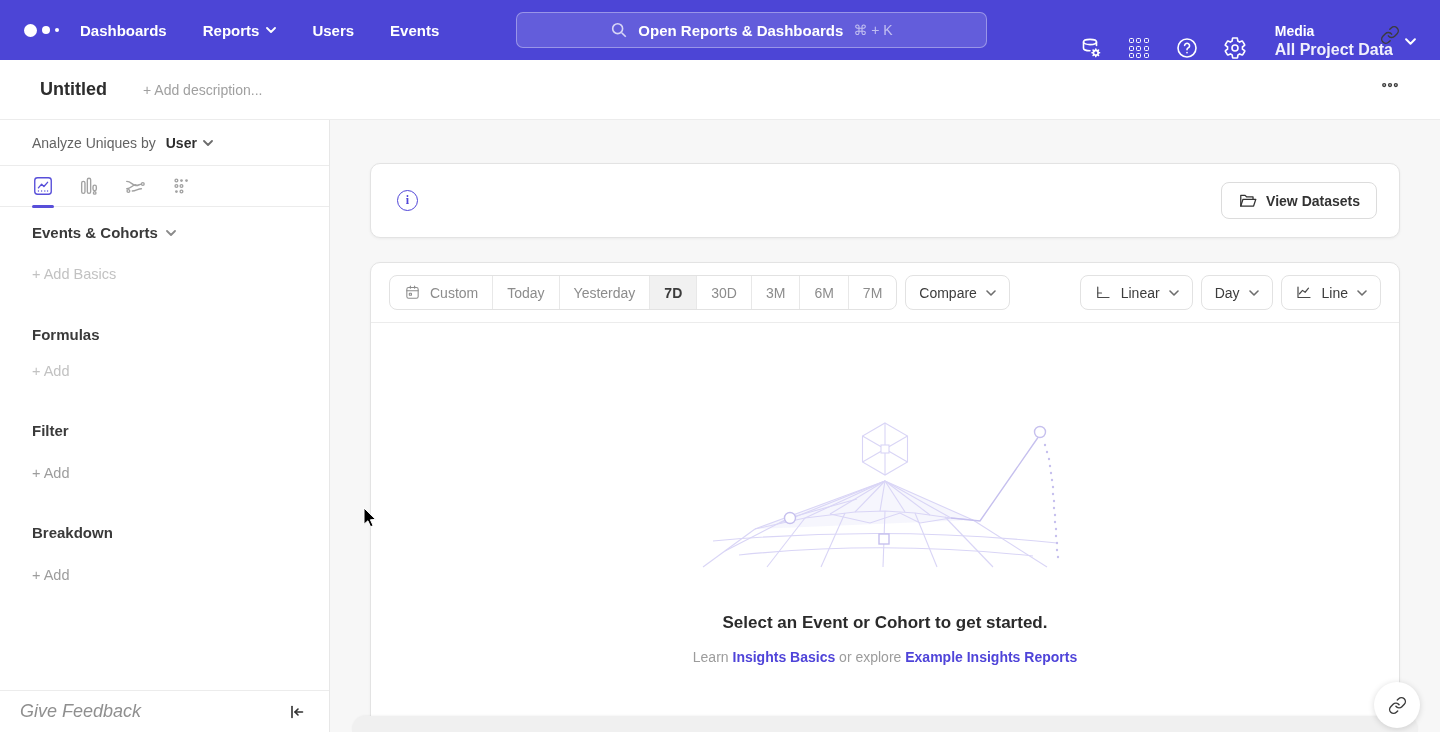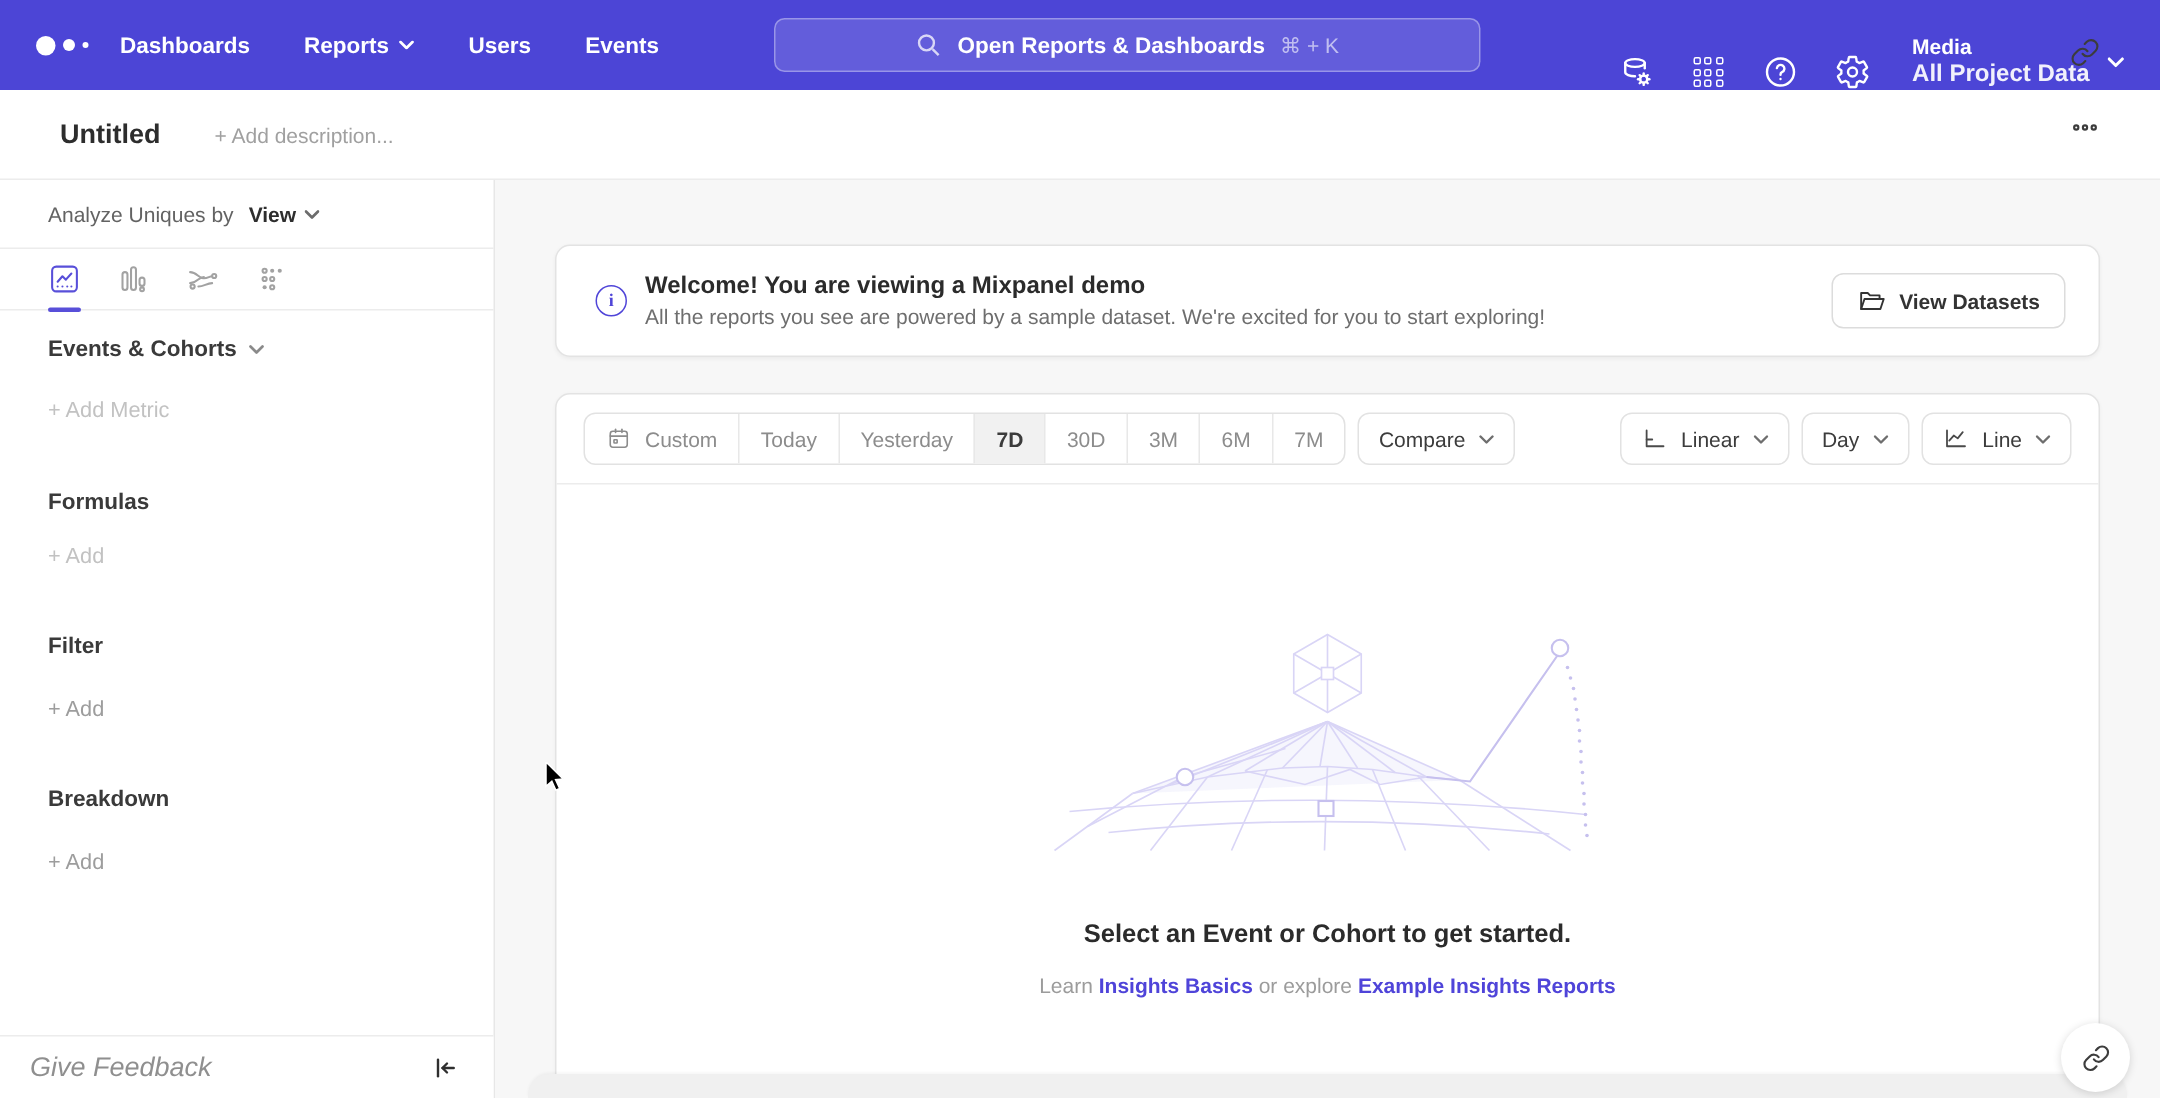--- a/index.html
+++ b/index.html
@@ -214,21 +214,21 @@
     <button class="save-btn">Save</button>
   </div>
 </div>
 
 <div class="content">
 
   <div class="sidebar">
     <div class="analyze-row">
       <span class="analyze-label">Analyze Uniques by</span>
       <span class="analyze-value">
-        <span>View</span>
+        <span>User</span>
         <span class="chev">
             <svg width="10" height="6" viewBox="0 0 10 6">
               <polyline points="1,1 5,5 9,1"></polyline>
             </svg>
           </span>
       </span>
     </div>
     <div class="charttabs">
       <div class="ctab sel">
         <svg width="22" height="22" viewBox="0 0 24 24">
@@ -271,21 +271,21 @@
     </div>
 
     <div class="sb-abs sb-heading" style="top:104px;">
       <span>Events &amp; Cohorts</span>
       <span class="chev">
           <svg width="10" height="6" viewBox="0 0 10 6">
             <polyline points="1,1 5,5 9,1"></polyline>
           </svg>
         </span>
     </div>
-    <div class="sb-abs sb-add light" style="top:146px;">+ Add Metric</div>
+    <div class="sb-abs sb-add light" style="top:146px;">+ Add Basics</div>
 
     <div class="sb-abs sb-heading" style="top:206px;">Formulas</div>
     <div class="sb-abs sb-add light" style="top:243px;">+ Add</div>
 
     <div class="sb-abs sb-heading" style="top:302px;">Filter</div>
     <div class="sb-abs sb-add mid" style="top:345px;">+ Add</div>
 
     <div class="sb-abs sb-heading" style="top:404px;">Breakdown</div>
     <div class="sb-abs sb-add mid" style="top:447px;">+ Add</div>
 
@@ -298,24 +298,20 @@
             <polyline points="9,5 6,8 9,11"></polyline>
           </svg>
       </span>
     </div>
   </div>
 
   <div class="main">
 
     <div class="banner">
       <div class="info-ic">i</div>
-      <div class="banner-text">
-        <div class="banner-title">Welcome! You are viewing a Mixpanel demo</div>
-        <div class="banner-sub">All the reports you see are powered by a sample dataset. We're excited for you to start exploring!</div>
-      </div>
       <div class="view-datasets">
         <svg width="19" height="19" viewBox="0 0 24 24">
             <path d="M3.5 19V5.5h5.5l2 2h8v3"></path>
             <path d="M3.5 19l2.8-8.5h16.2L19.7 19z"></path>
           </svg>
         <span>View Datasets</span>
       </div>
     </div>
 
     <div class="chart-card">

